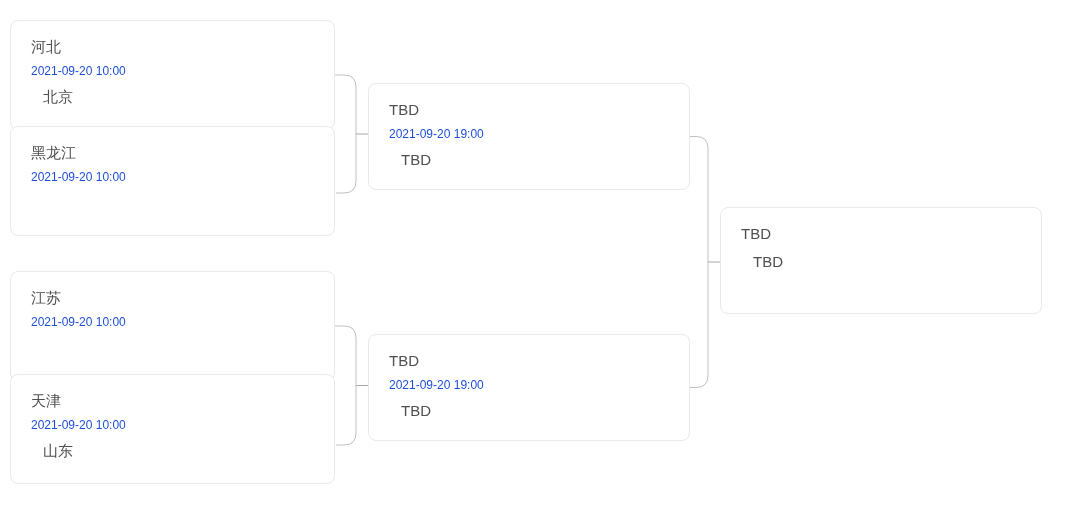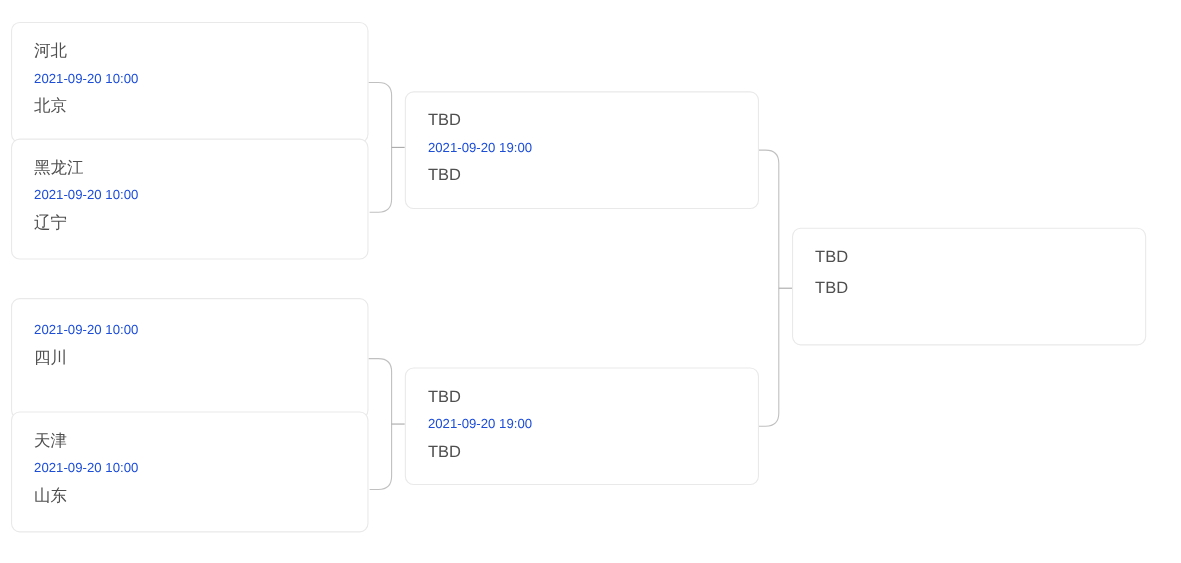--- a/index.html
+++ b/index.html
@@ -48,21 +48,21 @@
     color: #4f4f4f;
     white-space: nowrap;
   }
   .time {
     font-size: 12px;
     line-height: 17px;
     color: #1d4ed8;
     margin-top: 5px;
     white-space: nowrap;
   }
-  .team.second { margin-top: 6px; }
+  .team.second { margin-top: 6px; margin-left: 12px; }
 </style>
 </head>
 <body>
 
 <div class="stage">
 
   <svg class="connectors" viewBox="0 0 1074 512" xmlns="http://www.w3.org/2000/svg">
     <path d="M335 75 H344 Q356 75 356 87 V181 Q356 193 344 193 H336" fill="none" stroke="#c0c0c0" stroke-width="1"></path>
     <path d="M356 134 H368" fill="none" stroke="#a9a9a9" stroke-width="1"></path>
     <path d="M335 326 H344 Q356 326 356 338 V433 Q356 445 344 445 H336" fill="none" stroke="#c0c0c0" stroke-width="1"></path>
@@ -73,26 +73,25 @@
 
   <div class="match-card r1 c1">
     <div class="team">河北</div>
     <div class="time">2021-09-20 10:00</div>
     <div class="team second">北京</div>
   </div>
 
   <div class="match-card r1 c2">
     <div class="team">黑龙江</div>
     <div class="time">2021-09-20 10:00</div>
-    <div class="team second">辽宁</div>
   </div>
 
   <div class="match-card r1 c3">
+    <div class="team">江苏</div>
     <div class="time">2021-09-20 10:00</div>
-    <div class="team second">四川</div>
   </div>
 
   <div class="match-card r1 c4">
     <div class="team">天津</div>
     <div class="time">2021-09-20 10:00</div>
     <div class="team second">山东</div>
   </div>
 
   <div class="match-card r2 c5">
     <div class="team">TBD</div>

